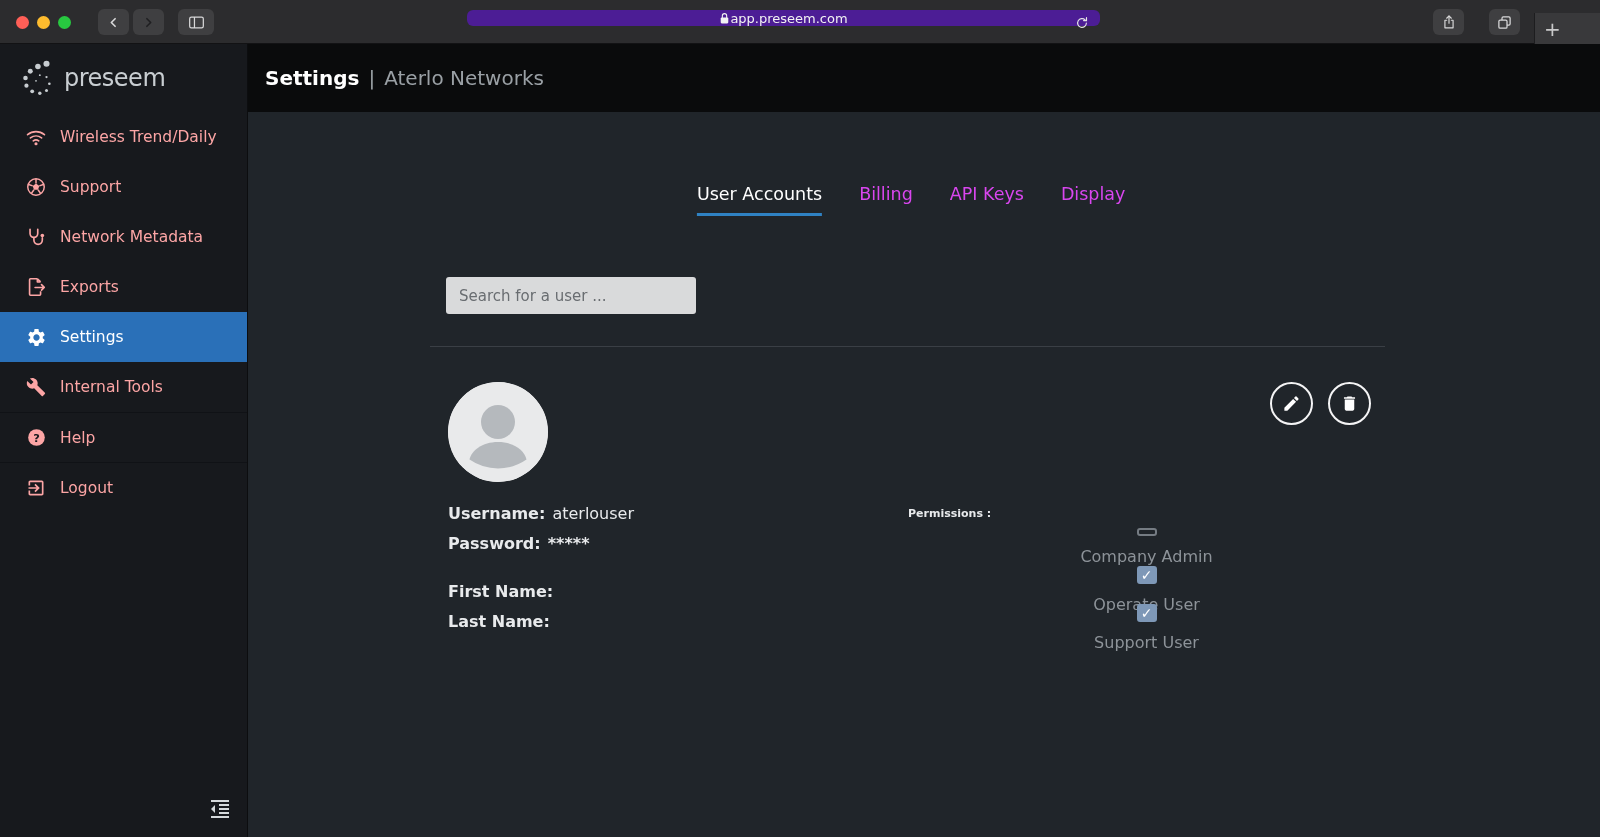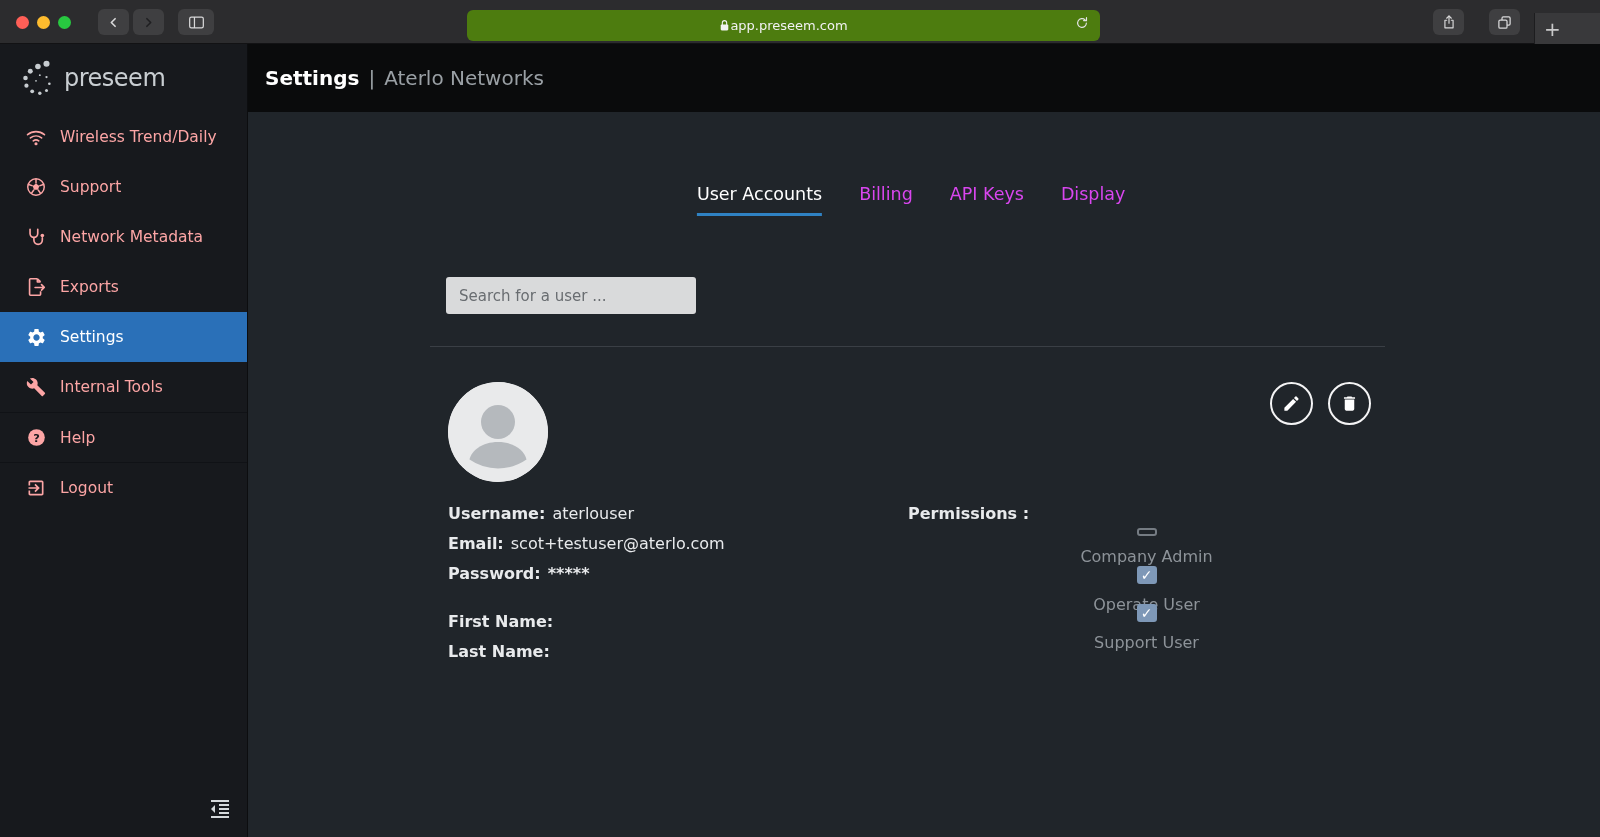--- a/index.html
+++ b/index.html
@@ -15,22 +15,22 @@
     background:#2c2c2e; border-bottom:1px solid #121214; }
   .traffic-lights { position:absolute; left:16px; top:16px; display:flex; gap:8px; }
   .tl { width:13px; height:13px; border-radius:50%; cursor:pointer; }
   .tl.red { background:#ff5f57; } .tl.yellow { background:#febc2e; } .tl.green { background:#28c840; }
   .chrome-btn { display:flex; align-items:center; justify-content:center;
     width:31px; height:26px; border:none; border-radius:6px; background:#3f3f41;
     color:#d9d9da; cursor:pointer; }
   .nav-btns { position:absolute; left:98px; top:9px; display:flex; gap:4px; }
   .chrome-btn.fwd { color:#1f1f21; }
   .sidebar-toggle-btn { position:absolute; left:178px; top:9px; width:36px; }
-  .url-bar { position:absolute; left:467px; top:10px; width:633px; height:31px;
-    border-radius:6px; background:#4d7c0f; display:flex; align-items:center;
+  .url-bar { position:absolute; left:467px; top:10px; width:633px; height:16px;
+    border-radius:6px; background:#4c1d95; display:flex; align-items:center;
     justify-content:center; gap:0; color:#f2f2f3; font-size:13px; cursor:text; }
   .refresh-btn { position:absolute; right:6px; top:3px; width:19px; height:19px;
     background:none; border:none; color:#e3e3e4; cursor:pointer; }
   .right-btns { position:absolute; right:80px; top:9px; display:flex; gap:25px; }
   .newtab-zone { position:absolute; right:0; top:13px; width:66px; height:31px;
     background:#39393b; border-left:1px solid #1d1d1f; display:flex; align-items:center; }
   .newtab-plus { margin-left:9px; background:none; border:none; color:#c9c9ca;
     font-size:20px; line-height:1; cursor:pointer; font-family:inherit; }
 
   
@@ -88,21 +88,21 @@
 
   .fields { display:flex; margin-top:16px; }
   .fields-left { margin-left:18px; width:460px; }
   .field-line { height:30px; display:flex; align-items:center; font-size:16px;
     color:#e8eaec; }
   .field-label { font-weight:bold; margin-right:7px; }
   .field-value.bold { font-weight:bold; }
   .gap18 { height:18px; }
 
   .fields-right { flex:1; }
-  .perm-title { height:30px; display:flex; align-items:center; font-size:16px;
+  .perm-title { height:30px; display:flex; align-items:center; font-size:11px;
     font-weight:bold; color:#e8eaec; }
   .perm-rows { margin-top:0; }
   .perm-row { height:38px; display:flex; align-items:center; gap:11px;flex-direction:column; }
   .checkbox { width:20px; height:20px; border-radius:3px; border:2px solid #757c83;
     display:flex; align-items:center; justify-content:center; cursor:pointer;
     color:#fff; font-size:14px; line-height:1; }
   .checkbox.checked { background:#7e98b7; border-color:#7e98b7; }
   .checkbox.checked::after { content:"✓"; font-weight:bold; }
   .perm-label { font-size:16px; color:#8d9399; }
 </style>
@@ -338,24 +338,20 @@
       </button>
     </div>
 
     <div class="fields">
       <div class="fields-left">
         <div class="field-line">
           <span class="field-label">Username:</span>
           <span class="field-value">aterlouser</span>
         </div>
         <div class="field-line">
-          <span class="field-label">Email:</span>
-          <span class="field-value">scot+testuser@aterlo.com</span>
-        </div>
-        <div class="field-line">
           <span class="field-label">Password:</span>
           <span class="field-value bold">*****</span>
         </div>
         <div class="gap18"></div>
         <div class="field-line">
           <span class="field-label">First Name:</span>
           <span class="field-value"></span>
         </div>
         <div class="field-line">
           <span class="field-label">Last Name:</span>

